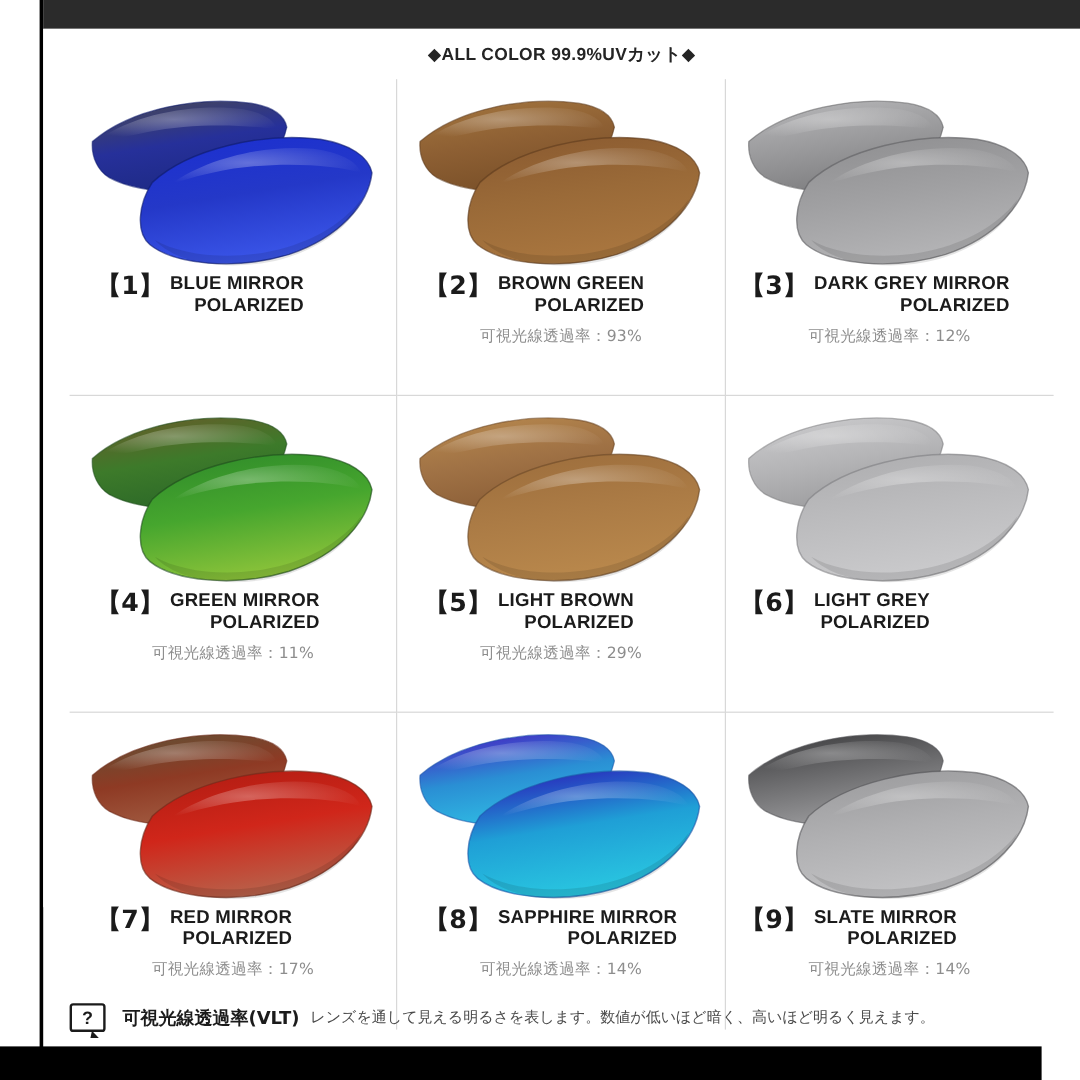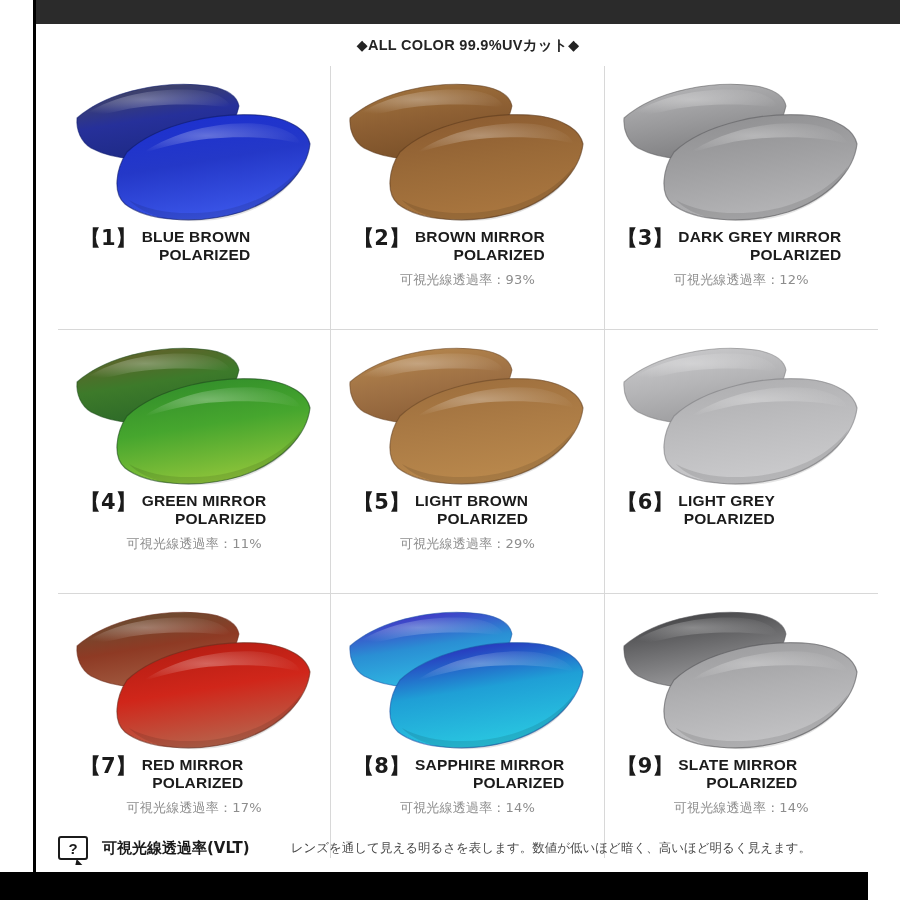--- a/index.html
+++ b/index.html
@@ -137,21 +137,21 @@
     border-bottom: 0;
     transform: skewX(-12deg);
   }
   .note-title {
     font-size: 15px; font-weight: bold; color: #1b1b1b;
     margin-left: 14px; white-space: nowrap;
     font-family: "DejaVu Sans", sans-serif;
   }
   .note-desc {
     font-size: 12.5px; color: #4a4a4a;
-    margin-left: 41px; white-space: nowrap;
+    margin-left: 9px; white-space: nowrap;
     font-family: "DejaVu Sans", sans-serif;
   }
 </style>
 </head>
 <body>
 
 <div id="page">
 
   <div class="bar-top"></div>
   <div class="bar-left"></div>
@@ -196,21 +196,21 @@
                C44,120 46,96 58,78 Z" fill="url(#fg0)" stroke="#0d1a6e" stroke-width="1.2" stroke-opacity="0.6"></path>
       <path d="M70,82 C100,58 152,46 192,50 C214,53 228,60 232,70
                C206,62 150,60 108,70 C90,74 76,78 70,82 Z" fill="url(#sh0)"></path>
       <path d="M60,126 C84,140 130,144 170,132 C200,123 220,108 232,92
                C224,114 200,132 166,142 C124,153 78,146 60,126 Z" fill="#000000" fill-opacity="0.10"></path>
     </g>
   </svg>
           </div>
           <div class="label-row">
             <span class="idx">【1】</span>
-            <span class="nm"><span class="l1">BLUE BROWN</span><span class="l2">POLARIZED</span></span>
+            <span class="nm"><span class="l1">BLUE MIRROR</span><span class="l2">POLARIZED</span></span>
           </div>
         </div>
         <div class="cell c2">
           <div class="lens-art">
   <svg viewBox="0 0 250 152" preserveAspectRatio="xMidYMid meet">
     <defs>
       <linearGradient id="bg1" x1="0" y1="0" x2="0.35" y2="1">
         <stop offset="0%" stop-color="#a4763f"></stop>
         <stop offset="55%" stop-color="#8d5f33"></stop>
         <stop offset="100%" stop-color="#7b5129"></stop>
@@ -240,21 +240,21 @@
                C44,120 46,96 58,78 Z" fill="url(#fg1)" stroke="#5d3a1d" stroke-width="1.2" stroke-opacity="0.6"></path>
       <path d="M70,82 C100,58 152,46 192,50 C214,53 228,60 232,70
                C206,62 150,60 108,70 C90,74 76,78 70,82 Z" fill="url(#sh1)"></path>
       <path d="M60,126 C84,140 130,144 170,132 C200,123 220,108 232,92
                C224,114 200,132 166,142 C124,153 78,146 60,126 Z" fill="#000000" fill-opacity="0.10"></path>
     </g>
   </svg>
           </div>
           <div class="label-row">
             <span class="idx">【2】</span>
-            <span class="nm"><span class="l1">BROWN MIRROR</span><span class="l2">POLARIZED</span></span>
+            <span class="nm"><span class="l1">BROWN GREEN</span><span class="l2">POLARIZED</span></span>
           </div>
           <div class="vlt">可視光線透過率：93%</div>
         </div>
         <div class="cell c3 col3">
           <div class="lens-art">
   <svg viewBox="0 0 250 152" preserveAspectRatio="xMidYMid meet">
     <defs>
       <linearGradient id="bg2" x1="0" y1="0" x2="0.35" y2="1">
         <stop offset="0%" stop-color="#b9b9bb"></stop>
         <stop offset="55%" stop-color="#9a9a9c"></stop>

